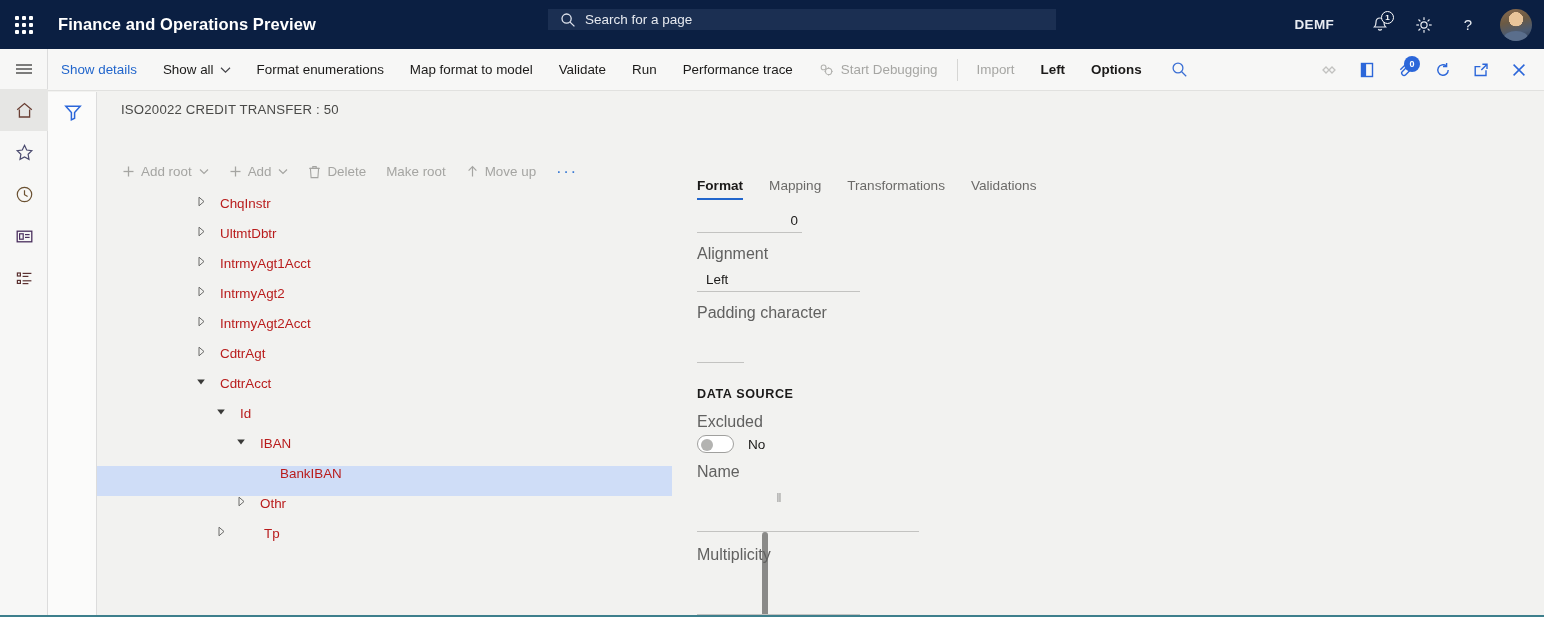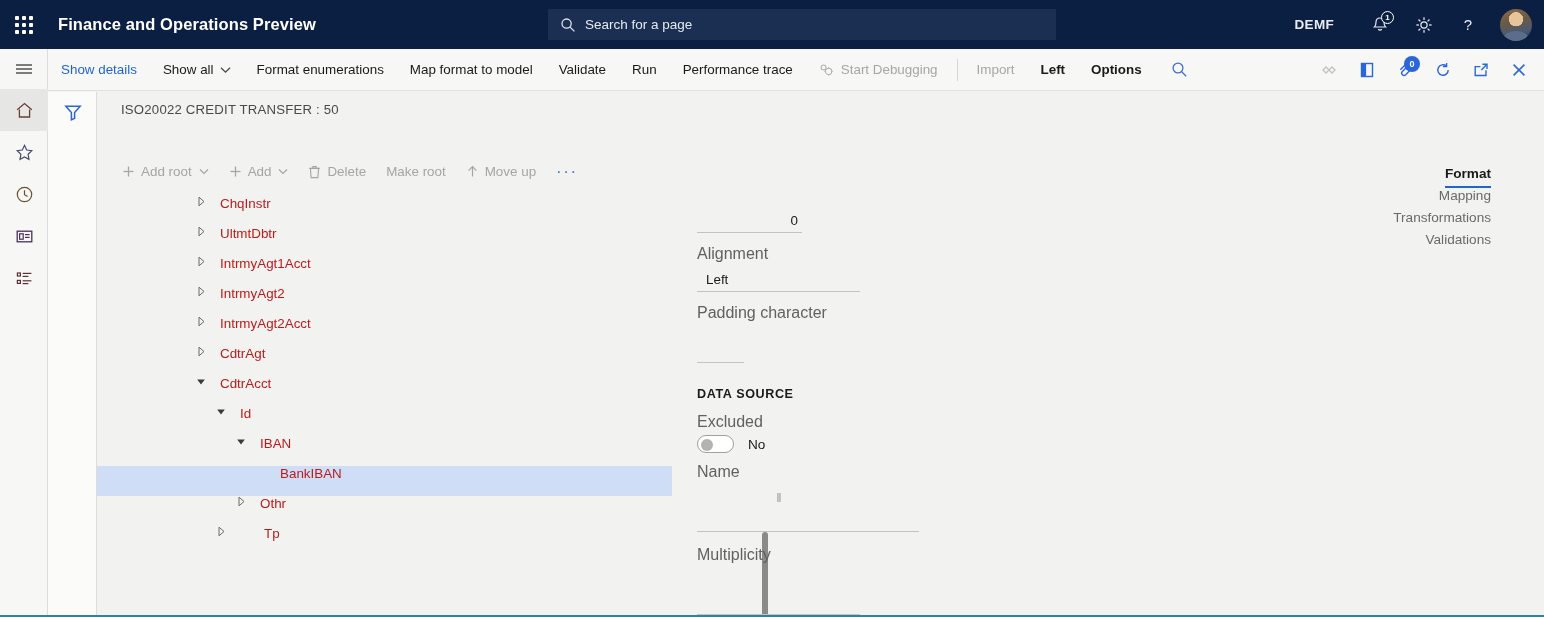--- a/index.html
+++ b/index.html
@@ -24,21 +24,21 @@
   .waffle-grid {
     display: grid; grid-template-columns: repeat(3, 4px);
     grid-template-rows: repeat(3, 4px); gap: 3px;
   }
   .waffle-grid i { width: 4px; height: 4px; background: #fff; border-radius: 1px; display:block; }
   #app-title {
     color: #ffffff; font-size: 16.5px; font-weight: bold;
     margin-left: 10px; letter-spacing: .1px; white-space: nowrap;
   }
   #searchbar {
-    position: absolute; left: 548px; top: 9px; width: 508px; height: 31px;
+    position: absolute; left: 548px; top: 9px; width: 508px; height: 21px;
     background: #1b2f52; display: flex; align-items: center; cursor: text;
   }
   #searchbar .mag { margin-left: 12px; margin-right: 9px; display:block; }
   #search-placeholder { color: #e6e9ef; font-size: 13.5px; }
   #topbar-right {
     position: absolute; right: 0; top: 0; height: 49px;
     display: flex; align-items: center; padding-right: 12px;
   }
   #company-label { color: #e9ecf2; font-size: 13.5px; font-weight: bold; margin-right: 24px; letter-spacing:.3px; }
   .tb-icon {
@@ -140,21 +140,21 @@
     background: #8a8a88; border-radius: 3px; cursor: pointer;
   }
   #splitter {
     position:absolute; left: 678px; top: 396px; width: 8px; height: 18px;
     display:flex; align-items:center; justify-content:center;
     color:#9a9a98; font-size:13px; cursor: col-resize; user-select:none;
   }
 
   
   #formpane { position:absolute; left: 600px; top: 74px; width: 820px; }
-  #tabstrip { display:flex; align-items:flex-end; height: 34px; flex-direction: column; }
+  #tabstrip { display:flex; align-items:flex-end; height: 34px; }
   .ftab {
     font-size: 13.6px; color: #6b6a68; margin-right: 26px; padding-bottom: 7px;
     cursor: pointer; position: relative;
   }
   .ftab.active { color: #1b1a19; font-weight: bold; }
   .ftab.active::after {
     content:''; position:absolute; left: 0; right: 0; bottom: 0;
     height: 2.5px; background: #2266cc;
   }
   .fld { margin-top: 12px; }

